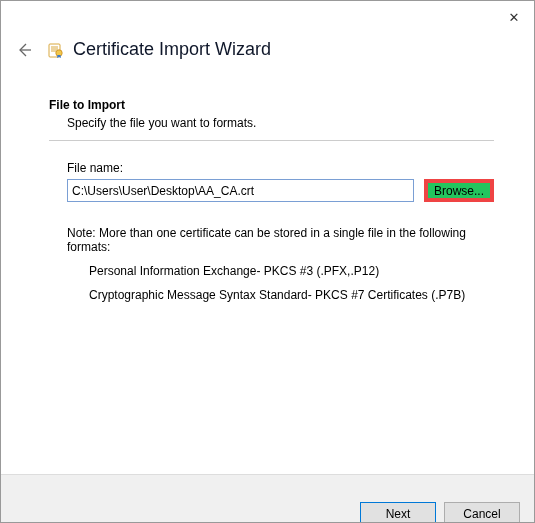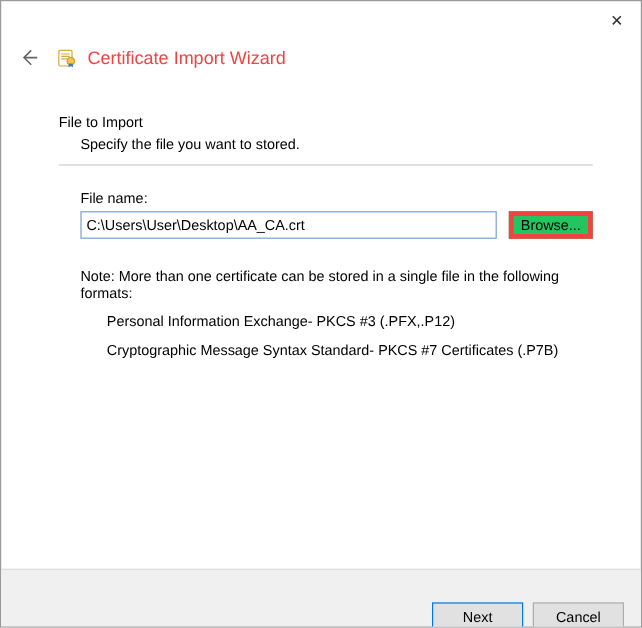--- a/index.html
+++ b/index.html
@@ -39,28 +39,28 @@
       margin-right: 14px;
       display: flex;
       align-items: center;
     }
     .wiz-icon {
       margin-right: 8px;
       display: flex;
       align-items: center;
     }
     .header-title {
-      font-size: 15px;
-      color: #ef4444;
+      font-size: 18px;
+      color: #0f172a;
     }
     .content {
       padding: 24px 40px 0 48px;
     }
     .section-title {
-      font-weight: normal;
+      font-weight: bold;
       font-size: 12px;
       margin-bottom: 4px;
     }
     .section-sub {
       margin-left: 18px;
       margin-bottom: 10px;
     }
     .divider {
       border: none;
       border-top: 1px solid #ccc;
@@ -145,21 +145,21 @@
       <line x1="4" y1="10" x2="9" y2="10" stroke="#d9a83e" stroke-width="1"></line>
       <circle cx="12" cy="12" r="3.2" fill="#f2c74c" stroke="#c98b1a" stroke-width="0.8"></circle>
       <path d="M10.5 14 L10 17 L12 16 L14 17 L13.5 14" fill="#3b78c9"></path>
     </svg>
   </span>
   <span class="header-title">Certificate Import Wizard</span>
 </div>
 
 <div class="content">
   <div class="section-title">File to Import</div>
-  <div class="section-sub">Specify the file you want to stored.</div>
+  <div class="section-sub">Specify the file you want to formats.</div>
   <hr class="divider">
 
   <div class="field-block">
     <div class="field-label">File name:</div>
     <div class="field-row">
       <input type="text" class="file-input" value="C:\Users\User\Desktop\AA_CA.crt" style="">
       <button class="browse-btn">Browse...</button>
     </div>
   </div>
 

